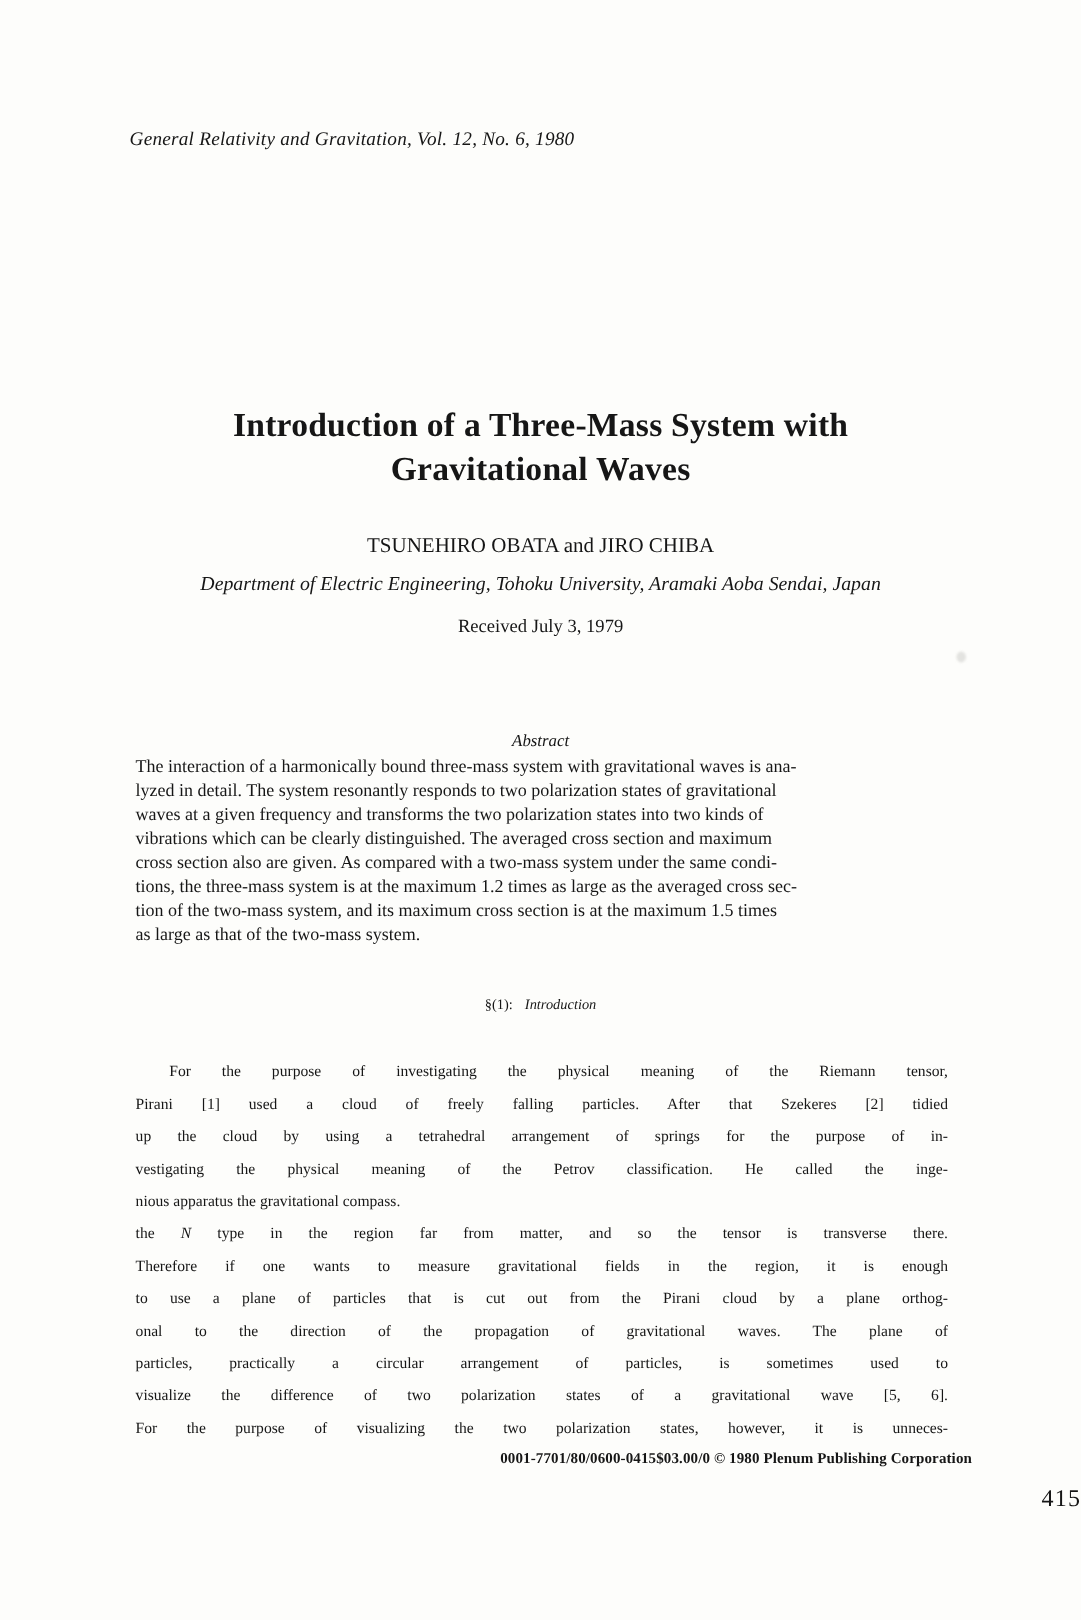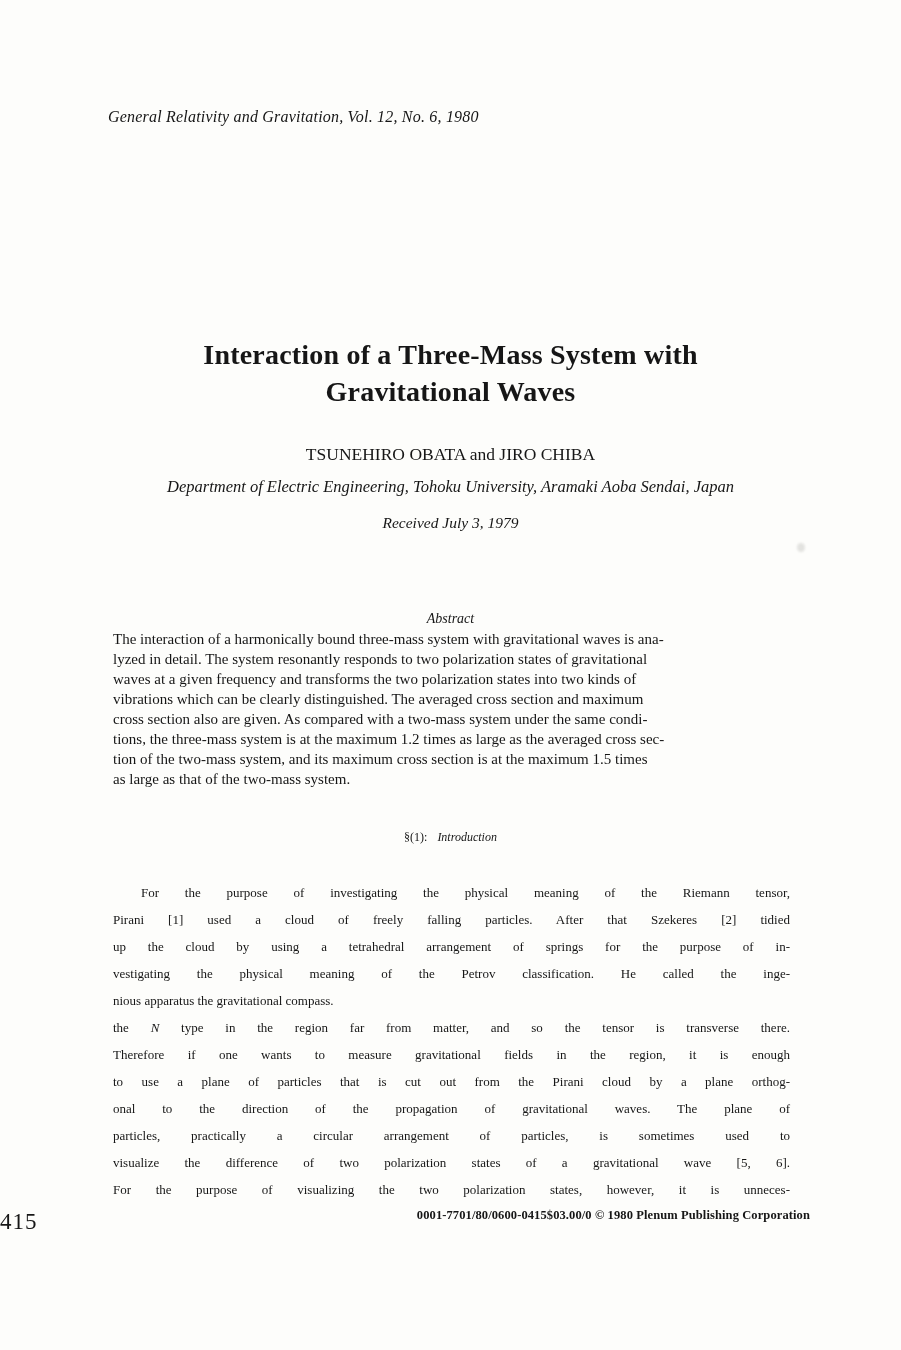--- a/index.html
+++ b/index.html
@@ -45,21 +45,20 @@
     left: 0; top: 477px; width: 901px;
     text-align: center;
     font-style: italic;
     font-size: 16.5px;
     white-space: nowrap;
   }
 
   .received {
     left: 0; top: 514px; width: 901px;
     text-align: center;
-    font-style: italic;
     font-size: 15.5px;
   }
 
   .abstract-heading {
     left: 0; top: 611px; width: 901px;
     text-align: center;
     font-style: italic;
     font-size: 14px;
   }
 
@@ -82,23 +81,23 @@
     font-size: 13px;
     line-height: 27px;
   }
   .bline { white-space: nowrap; }
   .bline.just { text-align: justify; text-align-last: justify; }
   .bline.indent { text-indent: 28px; }
   .bline i { font-style: italic; }
   .para-2 { margin-top: 0; }
 
   .page-number {
-    left: 0; top: 1209px; width: 901px;
-    text-align: left;
-    font-size: 23px;
+    left: 0; top: 1238px; width: 901px;
+    text-align: right;
+    font-size: 20px;
     letter-spacing: 1px;
   }
 
   .copyright-line {
     right: 91px; top: 1208px;
     font-size: 12.5px;
     font-weight: bold;
     letter-spacing: 0.1px;
     white-space: nowrap;
   }
@@ -112,21 +111,21 @@
   }
 </style>
 </head>
 <body>
 
 <div class="page">
 
   <div class="abs journal-line">General Relativity and Gravitation, Vol. 12, No. 6, 1980</div>
 
   <div class="abs title-block">
-    <div>Interaction of a Three-Mass System with</div>
+    <div>Introduction of a Three-Mass System with</div>
     <div>Gravitational Waves</div>
   </div>
 
   <div class="abs authors">TSUNEHIRO OBATA and JIRO CHIBA</div>
 
   <div class="abs affiliation">Department of Electric Engineering, Tohoku University, Aramaki Aoba Sendai, Japan</div>
 
   <div class="abs received">Received July 3, 1979</div>
 
   <div class="abs scan-artifact"></div>

